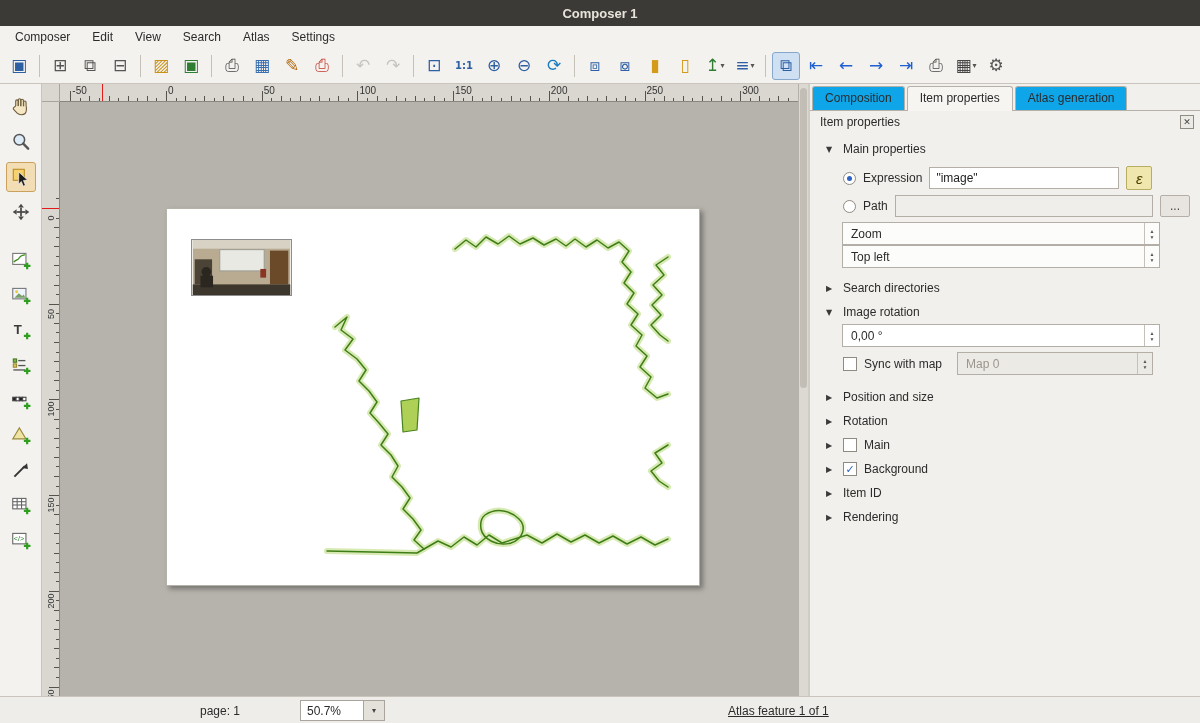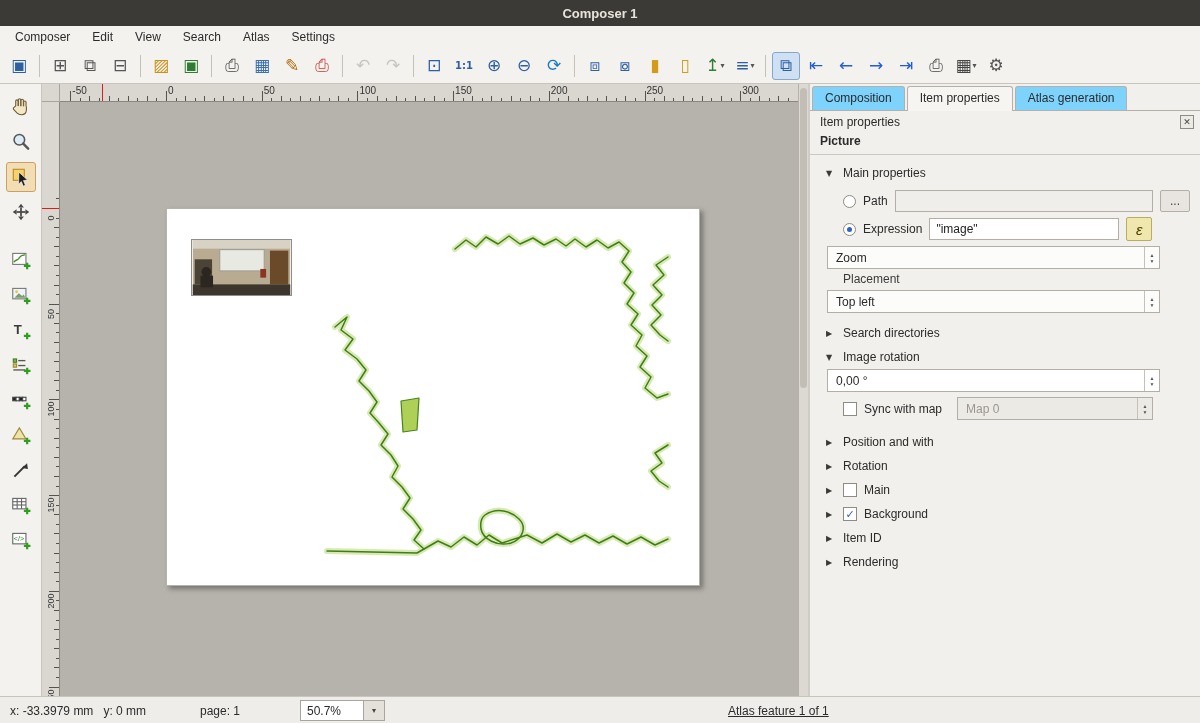--- a/index.html
+++ b/index.html
@@ -62,35 +62,35 @@
   .map-item { position:absolute; left:0; top:0; }
   
   .vscroll { position:absolute; left:798px; top:84px; width:10px; height:612px;
     background:#dcd9d3; border-left:1px solid #b5b1a9; }
   .vthumb { position:absolute; left:1px; right:1px; top:4px; height:300px;
     background:#c2beb6; border-radius:4px; }
   .splitter { position:absolute; left:808px; top:84px; width:2px; height:612px; background:#cfccc5; }
   
   .side { position:absolute; left:810px; top:84px; width:390px; height:612px; background:#f2f0ec; }
   .tabs { display:flex; align-items:flex-end; padding:2px 0 0 2px; border-bottom:1px solid #b5b1a9; height:27px; }
-  .tab { padding:4px 12px 5px; background:#7dd3fc; border:1px solid #b5b1a9; border-bottom:none;
+  .tab { padding:4px 12px 5px; background:#0ea5e9; border:1px solid #b5b1a9; border-bottom:none;
     border-radius:3px 3px 0 0; margin-right:2px; white-space:nowrap; }
   .tab.active { background:#f7f5f2; margin-bottom:-1px; padding-bottom:6px; }
   .panel-header { display:flex; align-items:center; justify-content:space-between;
     padding:4px 6px 2px 10px; }
   .closebox { width:14px; height:14px; border:1px solid #8f8b83; background:#eceae5;
     font-size:9px; line-height:12px; text-align:center; color:#444; }
   .item-type { font-weight:bold; padding:3px 10px 6px; border-bottom:1px solid #ccc8c0; }
   .panel-body { padding:6px 0 0 0; }
   .group { display:flex; align-items:center; gap:7px; padding:5px 10px 5px 16px; }
   .tri { font-size:8px; color:#3a3a3a; width:10px; font-family:"DejaVu Sans",sans-serif; }
   .glabel { color:#2b2b2b; }
   .sublabel { margin:3px 0 4px 33px; color:#3a3a3a; }
   .row { display:flex; align-items:center; gap:7px; margin:5px 10px 5px 33px; }
-  .indent { margin-left:17px; margin-right:40px; }
+  .indent { margin-left:32px; margin-right:40px; }
   .radio { width:13px; height:13px; border:1px solid #8f8b83; border-radius:50%;
     background:#fff; position:relative; flex:none; }
   .radio.checked::after { content:""; position:absolute; inset:3px; border-radius:50%; background:#2f62c4; }
   .cb { width:14px; height:14px; border:1px solid #8f8b83; background:#fff; flex:none;
     display:flex; align-items:center; justify-content:center; font-size:11px; font-weight:bold; color:#2a5fc4; }
   input.field { height:22px; border:1px solid #b3afa7; background:#fff; padding:0 6px;
     font:12px "Liberation Sans",sans-serif; color:#222; }
   input.field:disabled, input.field.disabled { background:#f0eeea; }
   .pathfield { flex:1; }
   .exprfield { width:190px; }
@@ -555,52 +555,50 @@
   <div class="tabs">
     <div class="tab">Composition</div>
     <div class="tab active">Item properties</div>
     <div class="tab">Atlas generation</div>
   </div>
 
   <div class="panel-header">
     <span>Item properties</span>
     <span class="closebox">✕</span>
   </div>
-  <div class="item-type">Picture</div>
 
   <div class="panel-body">
 
     <div class="group">
       <span class="tri">▼</span>
       <span class="glabel">Main properties</span>
+    </div>
+
+    <div class="row">
+      <span class="radio checked"></span>
+      <span>Expression</span>
+      <input class="field exprfield" value="&quot;image&quot;" style="">
+      <span class="expr-btn">ε</span>
     </div>
 
     <div class="row">
       <span class="radio"></span>
       <span>Path</span>
       <input class="field pathfield disabled" disabled="" value="" style="">
       <span class="browse-btn">...</span>
-    </div>
-
-    <div class="row">
-      <span class="radio checked"></span>
-      <span>Expression</span>
-      <input class="field exprfield" value="&quot;image&quot;" style="">
-      <span class="expr-btn">ε</span>
     </div>
 
     <div class="combo indent">
       <span>Zoom</span>
       <span class="spins">
         <span>▲</span>
           <span>▼</span>
       </span>
     </div>
 
-    <div class="sublabel">Placement</div>
     <div class="combo indent">
       <span>Top left</span>
       <span class="spins">
         <span>▲</span>
           <span>▼</span>
       </span>
     </div>
 
     <div class="group" style="margin-top:8px;">
       <span class="tri">▶</span>
@@ -625,21 +623,21 @@
         <span>Map 0</span>
         <span class="spins">
           <span>▲</span>
             <span>▼</span>
         </span>
       </div>
     </div>
 
     <div class="group" style="margin-top:10px;">
       <span class="tri">▶</span>
-      <span class="glabel">Position and with</span>
+      <span class="glabel">Position and size</span>
     </div>
     <div class="group">
       <span class="tri">▶</span>
       <span class="glabel">Rotation</span>
     </div>
     <div class="group">
       <span class="tri">▶</span>
       <span class="cb"></span>
       <span class="glabel">Main</span>
     </div>
@@ -653,24 +651,20 @@
       <span class="glabel">Item ID</span>
     </div>
     <div class="group">
       <span class="tri">▶</span>
       <span class="glabel">Rendering</span>
     </div>
   </div>
 </div>
 
 <div class="statusbar">
-  <div class="coords">
-    <span>x: -33.3979 mm</span>
-    <span>y: 0 mm</span>
-  </div>
   <div class="pageind">
     <span>page: 1</span>
   </div>
   <div class="zoomcombo">
     <span class="zoomval">50.7%</span>
     <span class="zoombtn">▾</span>
   </div>
   <div class="atlasmsg">
     <span>Atlas feature 1 of 1</span>
   </div>

